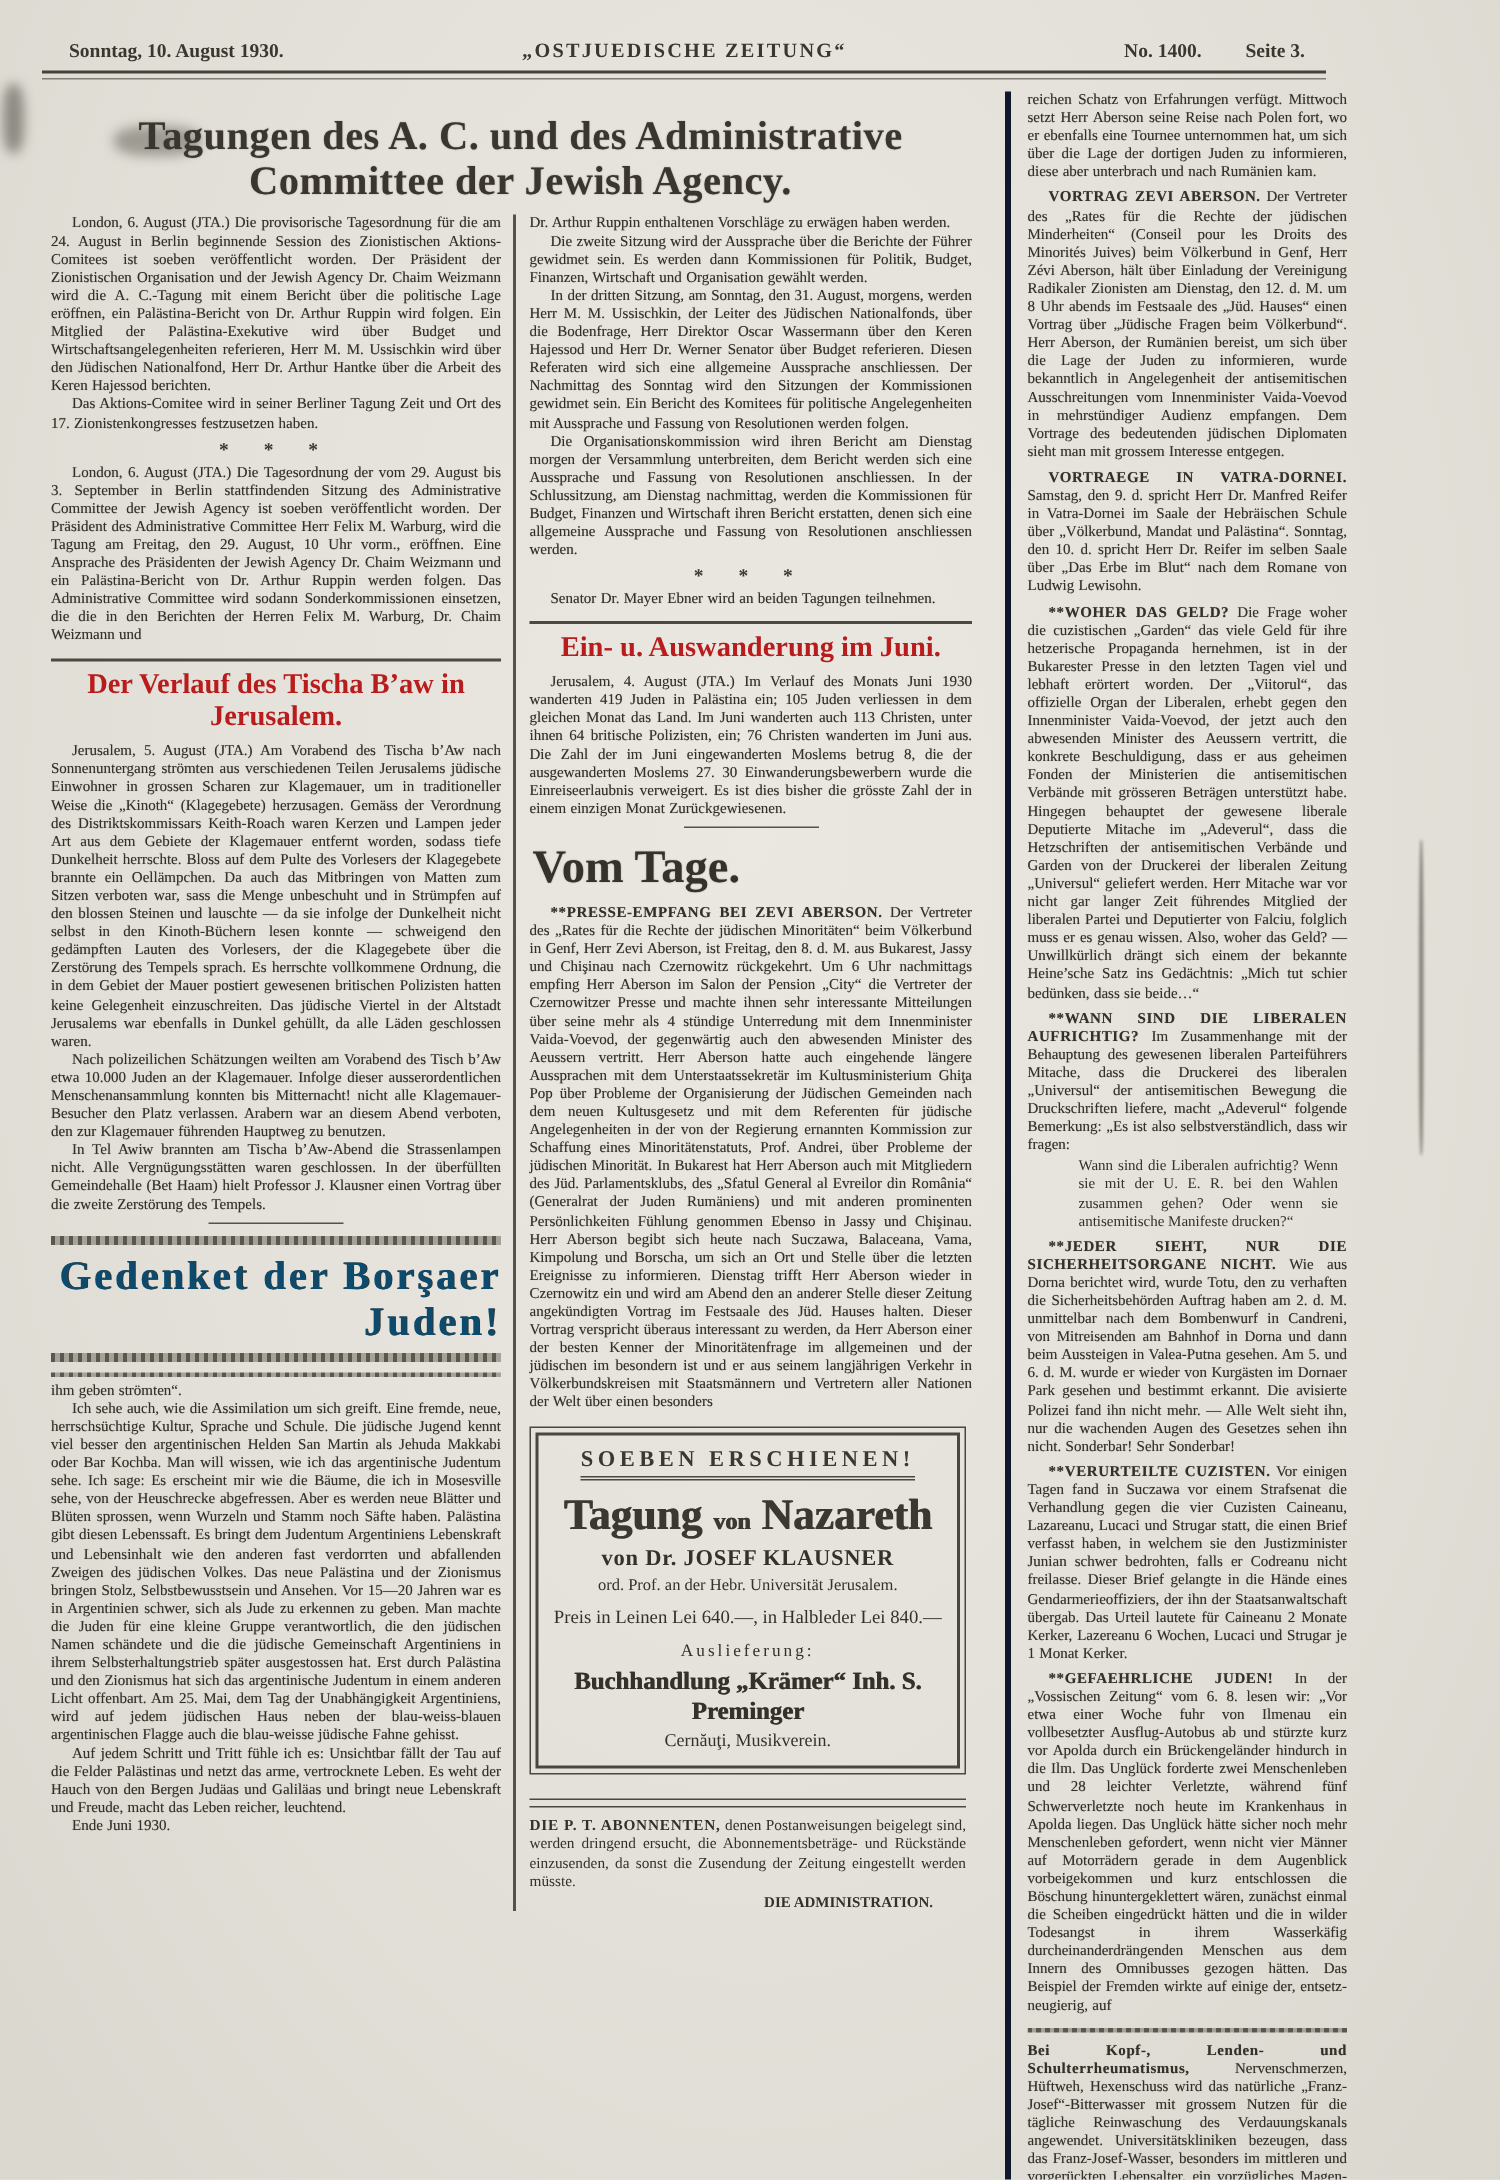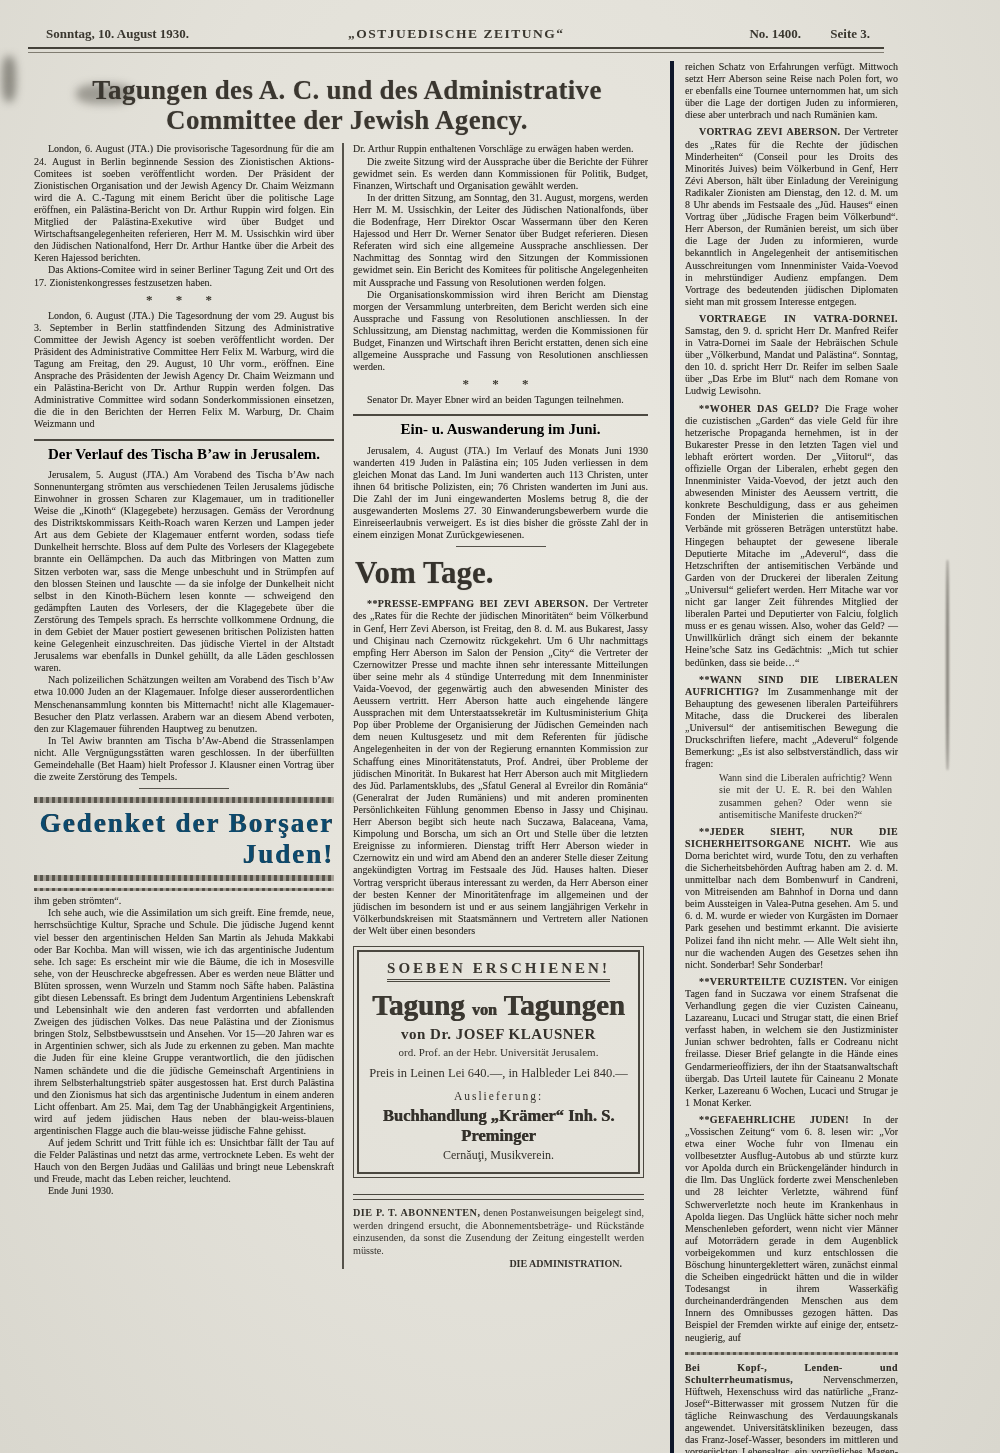--- a/index.html
+++ b/index.html
@@ -34,22 +34,22 @@
   .stars{text-align:center;font-size:13px;font-weight:bold;letter-spacing:10px;
      margin:3px 0 2px;color:#3a372f;}
   .quote{font-size:10px;line-height:12.1px;text-align:justify;margin:2px 0 2px 34px;
      padding-right:6px;text-indent:0;color:#33302a;}
   .item{margin-top:5px;}
   
   h1.headline{font-size:27px;line-height:1.12;font-weight:bold;text-align:center;
      margin:14px 14px 8px 26px;color:#3a362f;letter-spacing:0.3px;
      text-shadow:0 0 1px rgba(50,46,40,0.4);}
   .sect{border-top:2px solid #4c4941;margin-top:8px;padding-top:5px;}
-  .sect h2{font-size:15px;line-height:1.15;font-weight:bold;text-align:center;
-     margin:0 0 6px;color:#000000;}
+  .sect h2{font-size:19px;line-height:1.15;font-weight:bold;text-align:center;
+     margin:0 0 6px;color:#b91c1c;}
   h2.vomtage{font-size:31px;font-weight:bold;margin:8px 0 7px 2px;color:#35322c;
      text-shadow:0 0 1px rgba(50,46,40,0.4);}
   .minirule{width:90px;margin:5px auto 5px;border-top:1.5px solid #55524a;}
   
   .banner-wrap{margin:8px 0 4px;}
   .hatch{height:6px;background:repeating-linear-gradient(90deg,#5a574e 0 3px,#a7a298 3px 6px);}
   .hatch.thin{height:3px;margin-top:7px;}
   .banner-title{font-size:27px;font-weight:bold;text-align:right;margin:5px 0;
      letter-spacing:2px;color:#0c4a6e;text-shadow:0.6px 0 0 #3a362f;}
   
@@ -149,21 +149,21 @@
 
           <h2 class="vomtage">Vom Tage.</h2>
           <p class="p item"><b class="lead">**PRESSE-EMPFANG BEI ZEVI ABERSON.</b> <span>Der Vertreter des „Rates für die Rechte der jüdischen Minoritäten“ beim Völkerbund in Genf, Herr Zevi Aberson, ist Freitag, den 8. d. M. aus Bukarest, Jassy und Chişinau nach Czernowitz rückgekehrt. Um 6 Uhr nachmittags empfing Herr Aberson im Salon der Pension „City“ die Vertreter der Czernowitzer Presse und machte ihnen sehr interessante Mitteilungen über seine mehr als 4 stündige Unterredung mit dem Innenminister Vaida-Voevod, der gegenwärtig auch den abwesenden Minister des Aeussern vertritt. Herr Aberson hatte auch eingehende längere Aussprachen mit dem Unterstaatssekretär im Kultusministerium Ghiţa Pop über Probleme der Organisierung der Jüdischen Gemeinden nach dem neuen Kultusgesetz und mit dem Referenten für jüdische Angelegenheiten in der von der Regierung ernannten Kommission zur Schaffung eines Minoritätenstatuts, Prof. Andrei, über Probleme der jüdischen Minorität. In Bukarest hat Herr Aberson auch mit Mitgliedern des Jüd. Parlamentsklubs, des „Sfatul General al Evreilor din România“ (Generalrat der Juden Rumäniens) und mit anderen prominenten Persönlichkeiten Fühlung genommen Ebenso in Jassy und Chişinau. Herr Aberson begibt sich heute nach Suczawa, Balaceana, Vama, Kimpolung und Borscha, um sich an Ort und Stelle über die letzten Ereignisse zu informieren. Dienstag trifft Herr Aberson wieder in Czernowitz ein und wird am Abend den an anderer Stelle dieser Zeitung angekündigten Vortrag im Festsaale des Jüd. Hauses halten. Dieser Vortrag verspricht überaus interessant zu werden, da Herr Aberson einer der besten Kenner der Minoritätenfrage im allgemeinen und der jüdischen im besondern ist und er aus seinem langjährigen Verkehr in Völkerbundskreisen mit Staatsmännern und Vertretern aller Nationen der Welt über einen besonders</span></p>
 
           <div class="adbox">
             <div class="adbox-inner">
               <span class="ad-kicker">SOEBEN ERSCHIENEN!</span>
               <div class="ad-title">
                 <span>Tagung</span>
                 <span class="von">von</span>
-                <span>Tagungen</span>
+                <span>Nazareth</span>
               </div>
               <div class="ad-author">von Dr. JOSEF KLAUSNER</div>
               <div class="ad-sub">ord. Prof. an der Hebr. Universität Jerusalem.</div>
               <div class="ad-price">Preis in Leinen Lei 640.—, in Halbleder Lei 840.—</div>
               <div class="ad-ausl">Auslieferung:</div>
               <div class="ad-store">Buchhandlung „Krämer“ Inh. S. Preminger</div>
               <div class="ad-city">Cernăuţi, Musikverein.</div>
             </div>
           </div>
 

